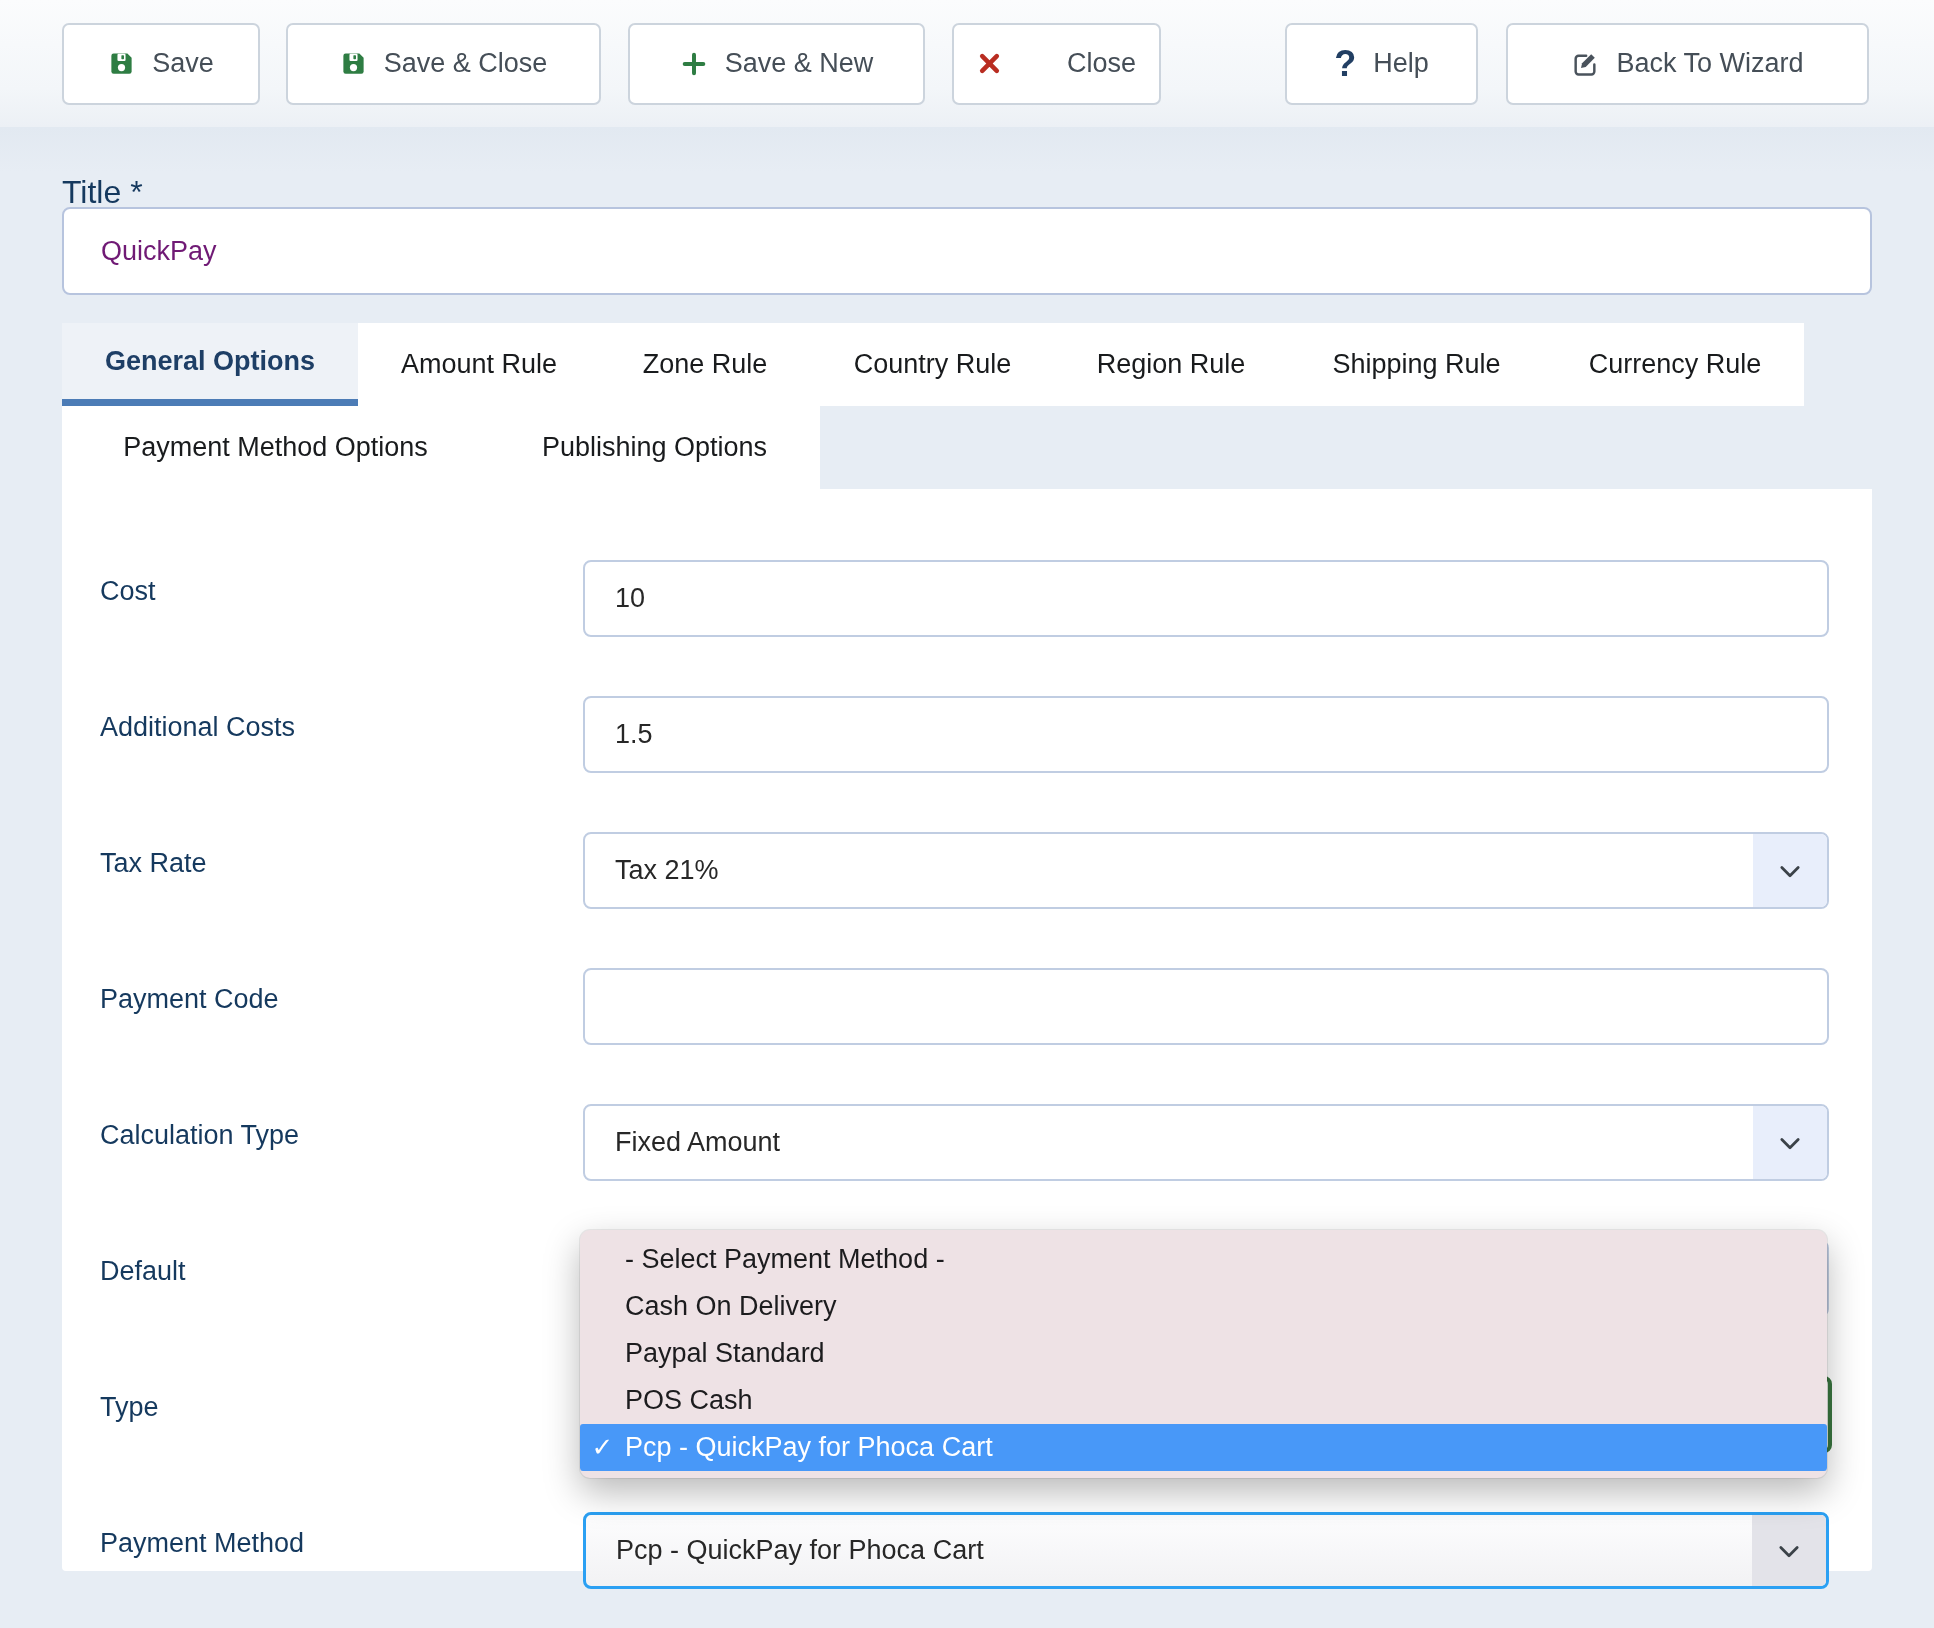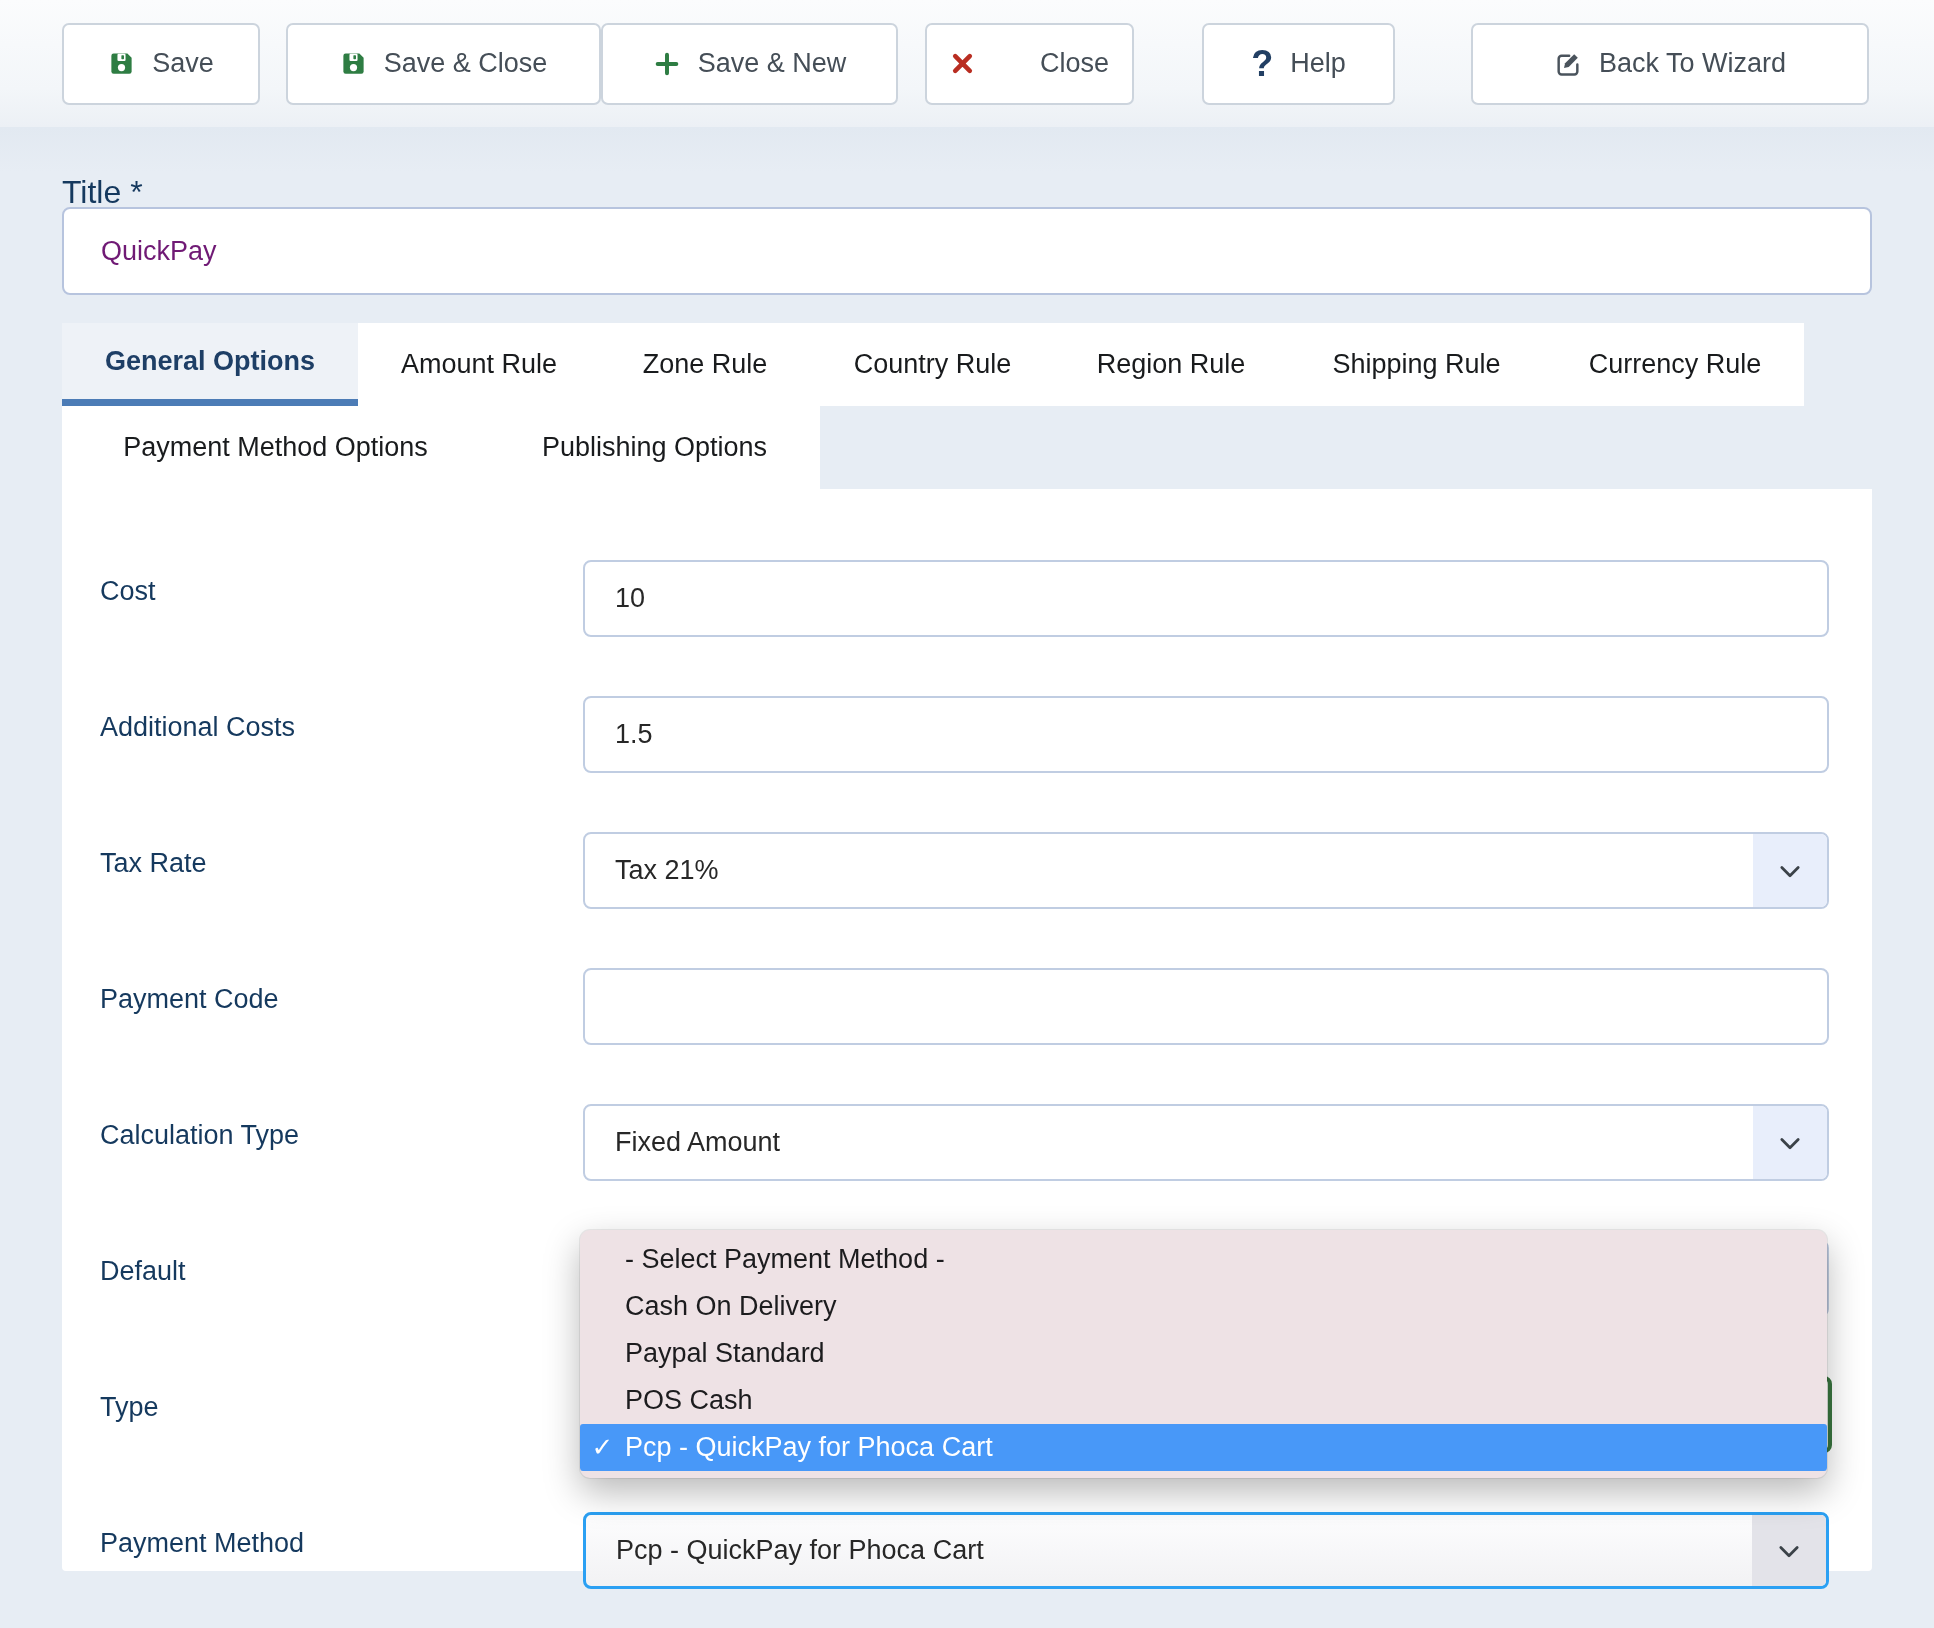--- a/index.html
+++ b/index.html
@@ -22,25 +22,25 @@
   }
   .tb-btn {
     height: 82px; background: #fff;
     border: 2px solid #ccd4dd; border-radius: 7px;
     display: flex; align-items: center; justify-content: center;
     font-size: 27px; color: #454e57; cursor: pointer;
     flex: 0 0 auto;
   }
   .tb-btn .ic { display: flex; align-items: center; margin-right: 17px; }
   .w-save { width: 198px; margin-right: 26px; }
-  .w-saveclose { width: 315px; }
+  .w-saveclose { width: 315px; margin-right: 27px; }
   .w-savenew { width: 297px; margin-right: 27px; }
   .w-close { width: 209px; gap: 48px; }
   .w-help { width: 193px; margin-left: auto; margin-right: 28px; }
-  .w-wizard { width: 398px; margin-left: 48px; }
+  .w-wizard { width: 363px; }
   .qmark { font-size: 36px; font-weight: 800; color: #223f63; line-height: 1; }
 
   
   .content {
     position: absolute; top: 127px; left: 0; right: 0; bottom: 0;
     background: linear-gradient(180deg, #e2e9f1 0%, #e7edf4 45px, #e7edf4 100%);
     padding: 0 62px;
   }
   .title-label {
     margin-top: 47px; font-size: 32px; color: #15395e; height: 33px;

